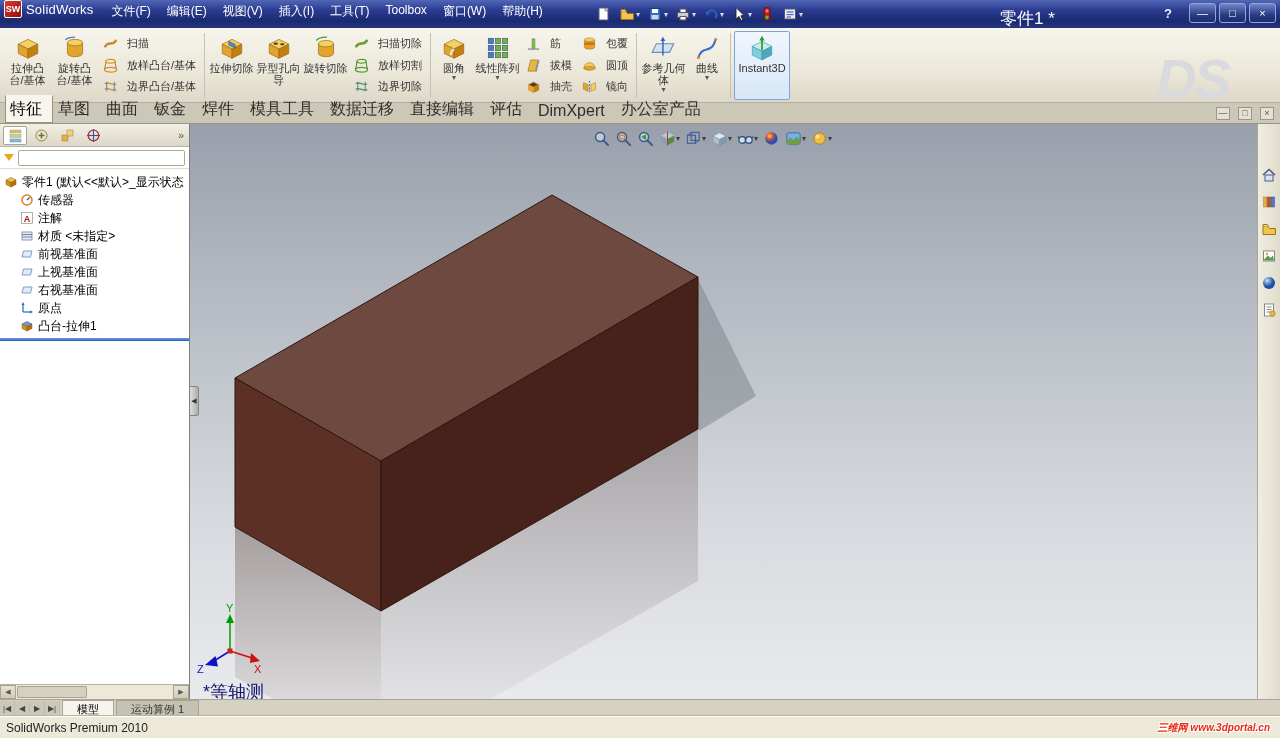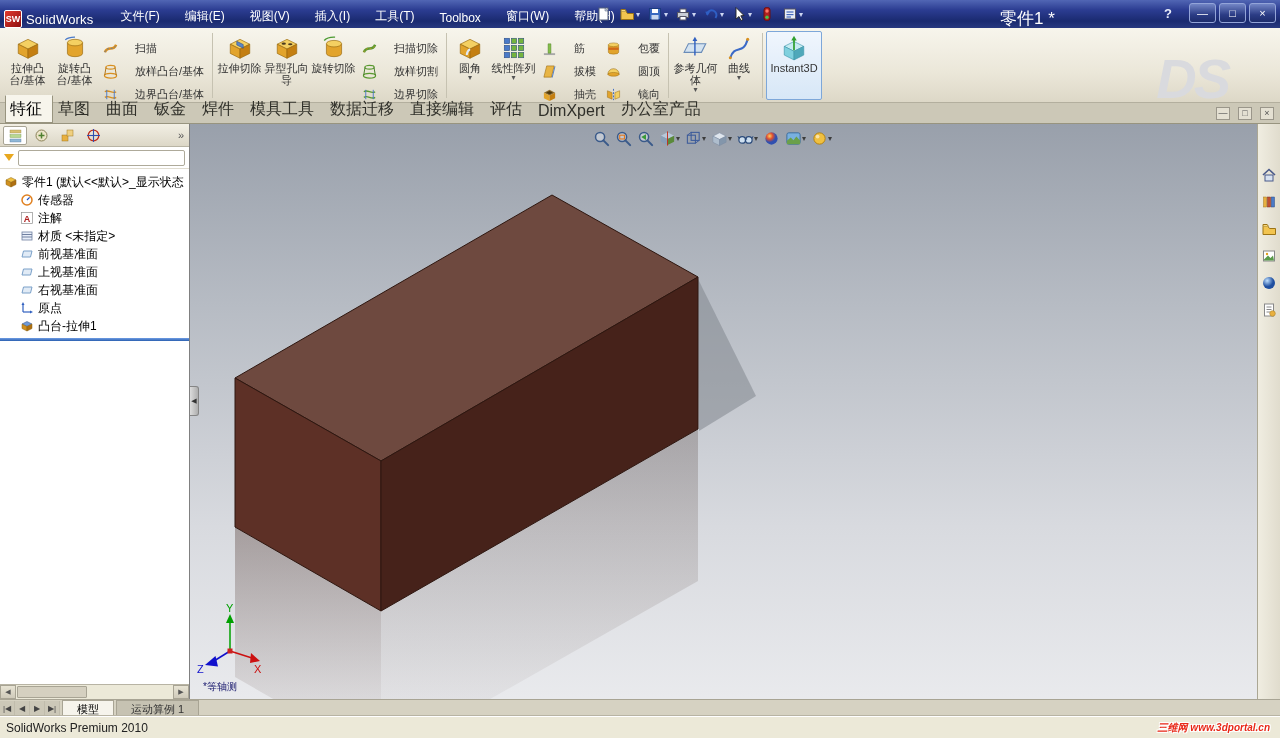--- a/index.html
+++ b/index.html
@@ -3,21 +3,21 @@
 <meta charset="utf-8">
 <style>
   *{box-sizing:border-box;margin:0;padding:0;}
   html,body{width:1280px;height:738px;}
   body{font-family:"Liberation Sans","DejaVu Sans",sans-serif;font-size:12px;position:relative;background:#ece9d8;overflow:hidden;cursor:default;}
   svg text{font-family:"Liberation Sans","DejaVu Sans",sans-serif;}
 
   
   #titlebar{position:absolute;top:0;left:0;right:0;height:28px;
     background:linear-gradient(180deg,#5166b4 0%,#2c3d92 35%,#1a2a70 75%,#27387f 100%);
-    display:flex;align-items:flex-end;color:#fff;gap:9px;}
+    display:flex;align-items:flex-start;color:#fff;}
   .logo{display:flex;align-items:center;gap:4px;padding:0 10px 0 4px;}
   .logo-mark{width:18px;height:18px;background:linear-gradient(135deg,#e23a2e,#8e0f0f);border:1px solid #fff;border-radius:2px;
     color:#fff;font-size:9px;font-weight:bold;display:flex;align-items:center;justify-content:center;}
   .logo-text{font-weight:normal;font-size:13px;letter-spacing:0.2px;}
   .menu{padding:3px 8px;font-size:12px;}
   #tb{position:absolute;left:594px;top:3px;display:flex;align-items:center;gap:3px;}
   .tbtn{display:flex;align-items:center;height:22px;padding:0 2px;border-radius:2px;}
   .it{width:16px;height:16px;display:block;}
   .caret{font-size:8px;color:#cdd6f2;margin-left:1px;}
   .doc-title{position:absolute;left:1000px;top:7px;font-size:17px;color:#fff;}
@@ -31,21 +31,21 @@
     background:linear-gradient(180deg,#f7f5ec 0%,#ebe7d9 60%,#ddd8c7 100%);
     border-bottom:1px solid #b3af9e;display:flex;align-items:stretch;padding:3px 2px 2px 4px;}
   .rgroup{display:flex;align-items:stretch;}
   .rsep{width:1px;background:#c6c2b1;margin:2px 3px;}
   .rbig{width:47px;display:flex;flex-direction:column;align-items:center;padding-top:3px;border:1px solid transparent;border-radius:2px;}
   .rbig.narrow{width:40px;}
   .rlbl{font-size:11px;line-height:12px;text-align:center;color:#333;word-break:break-all;margin-top:1px;}
   .rcaret{font-size:8px;color:#555;line-height:8px;}
   .icb{width:26px;height:26px;display:block;}
   .rstack{display:flex;flex-direction:column;justify-content:space-between;padding:3px 0 4px 0;}
-  .rsmall{display:flex;align-items:center;gap:17px;height:19px;padding:0 4px;font-size:11px;color:#333;white-space:nowrap;border:1px solid transparent;border-radius:2px;margin-top:6px;}
+  .rsmall{display:flex;align-items:center;gap:9px;height:19px;padding:0 4px;font-size:11px;color:#333;white-space:nowrap;border:1px solid transparent;border-radius:2px;}
   .ics{width:15px;height:15px;display:block;flex:0 0 15px;}
   .instant3d{width:56px;background:linear-gradient(180deg,#f0f6fd,#d7e7f7);border:1px solid #7da7d9;border-radius:2px;}
   .ds-logo{position:absolute;right:52px;top:18px;font-size:56px;font-weight:bold;font-style:italic;color:#d9dade;letter-spacing:-3px;}
 
   
   #cmtabs{position:absolute;top:103px;left:0;right:0;height:21px;background:#ccc8b7;border-bottom:1px solid #98947f;
     display:flex;align-items:flex-end;padding-left:5px;}
   .ctab{padding:3px 10px 2px 4px;font-size:16px;color:#30302a;border:1px solid transparent;}
   .ctab.active{background:#f7f5ec;border-color:#98947f;border-top-color:#f7f5ec;margin-top:-1px;color:#000;}
   .docwin{position:absolute;right:6px;top:4px;display:flex;gap:8px;color:#555;font-size:11px;}
@@ -75,21 +75,21 @@
     display:flex;align-items:center;justify-content:center;color:#555;}
   .sthumb{width:70px;height:12px;background:#d5d0c0;border:1px solid #a8a494;margin-left:1px;border-radius:1px;}
 
   
   #viewport{flex:1;position:relative;background:linear-gradient(180deg,#99a0ab 0%,#b7bcc4 32%,#d8dadf 70%,#e9eaed 100%);overflow:hidden;}
   #scene{position:absolute;left:0;top:0;}
   .hud{position:absolute;left:402px;top:5px;display:flex;align-items:center;gap:3px;}
   .hudbtn{display:flex;align-items:center;padding:1px;border-radius:2px;}
   .ih{width:17px;height:17px;display:block;}
   .hcaret{font-size:8px;color:#3c3c3c;}
-  .viewlabel{position:absolute;left:13px;top:556px;color:#15156b;font-size:10px;}
+  .viewlabel{position:absolute;left:13px;top:556px;color:#15156b;font-size:18px;}
   .splitter{position:absolute;left:0;top:262px;width:9px;height:30px;background:linear-gradient(90deg,#dcdcdc,#aeaeae);
     border:1px solid #858585;border-left:none;border-radius:0 3px 3px 0;display:flex;align-items:center;justify-content:center;
     font-size:7px;color:#333;}
 
   
   #taskpane{width:23px;background:linear-gradient(90deg,#f0ede1,#e0dccd);border-left:1px solid #aba794;
     display:flex;flex-direction:column;align-items:center;padding-top:42px;gap:9px;}
   .itp{width:16px;height:16px;display:block;}
   .tpbtn{padding:1px;border-radius:2px;}
 

